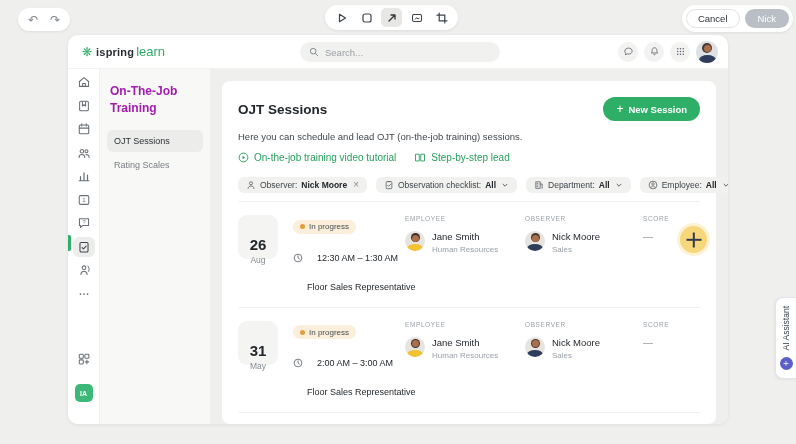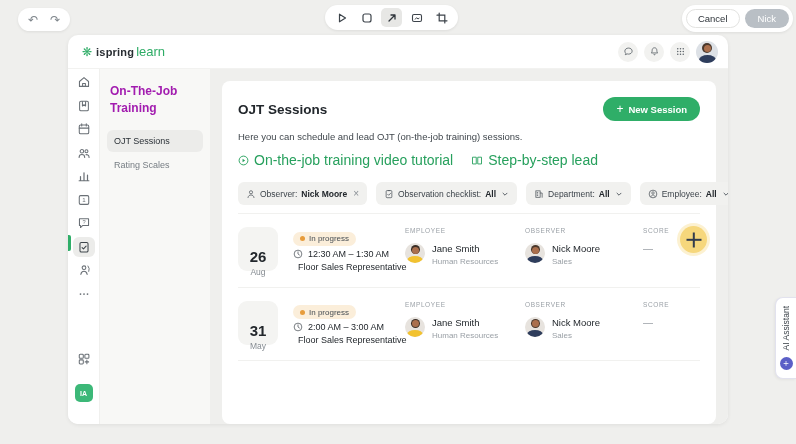--- a/index.html
+++ b/index.html
@@ -98,25 +98,25 @@
   .card { background:#fff; border-radius:8px; height:100%; padding:16px 16px 0; }
   .card-head { display:flex; align-items:center; justify-content:space-between; }
   .card-title { font-size:13.5px; font-weight:700; color:#22272c; }
   .btn-new {
     background:#2fae68; color:#fff; border:none; border-radius:13px; height:24px;
     padding:0 13px; font-size:9.5px; font-weight:700; display:flex; align-items:center; gap:5px;
   }
   .btn-new .plus { font-size:12px; font-weight:400; line-height:1; }
   .desc { font-size:9.5px; color:#40474d; margin-top:10px; }
   .links { display:flex; gap:18px; margin-top:10px; }
-  .glink { display:flex; align-items:center; gap:5px; font-size:14px; color:#27a05d; }
+  .glink { display:flex; align-items:center; gap:5px; font-size:10px; color:#27a05d; }
 
   .filters { display:flex; gap:9px; margin-top:14px; }
   .fpill {
-    background:#f1f1ef; border-radius:6px; height:23px; padding:0 8px;
+    background:#f1f1ef; border-radius:6px; height:16px; padding:0 8px;
     display:flex; align-items:center; gap:4px; font-size:8.5px; color:#3c434a; white-space:nowrap;
   }
   .fpill b { font-weight:700; color:#22272c; }
   .fx { color:#8a9096; font-size:10px; margin-left:2px; line-height:1; }
   .chev { margin-left:1px; }
 
   
   .slist { margin-top:8px; border-top:1px solid #f1f1ef; }
   .srow { display:flex; align-items:flex-start; padding:13px 0 15px; border-bottom:1px solid #f1f1ef; }
   .date-card {
@@ -125,21 +125,21 @@
   }
   .date-day { font-size:15px; font-weight:700; color:#22272c; line-height:1;margin-top:28px; }
   .date-month { font-size:8.5px; color:#858b91; margin-top:3px; }
   .sinfo { width:112px; flex:0 0 112px; margin-left:15px; }
   .badge {
     display:inline-flex; align-items:center; gap:4px; background:#fbeeda;
     border-radius:9px; padding:2.5px 7px;
   }
   .badge .dot { width:5px; height:5px; border-radius:50%; background:#e79c3c; }
   .badge .btxt { font-size:8px; color:#454c52; }
-  .irow { display:flex; align-items:center; gap:5px; margin-top:3px; font-size:9px; color:#23282d; white-space:nowrap; }
+  .irow { display:flex; align-items:center; gap:14px; margin-top:19px; font-size:9px; color:#23282d; white-space:nowrap; }
   .pcol { width:120px; flex:0 0 120px; }
   .pcol.obs { width:118px; flex:0 0 118px; }
   .colhdr { font-size:6.5px; letter-spacing:.6px; color:#9ba1a7; margin-bottom:9px; }
   .person { display:flex; gap:7px; align-items:flex-start; }
   .pname { font-size:9.5px; color:#23282d; }
   .psub { font-size:8px; color:#9aa0a6; margin-top:3px; }
   .score-col { flex:1; }
   .score-val { font-size:10px; color:#9aa0a6; margin-top:9px; }
 
   
@@ -206,20 +206,27 @@
   <button class="btn-save">Nick</button>
 </div>
 
 <div class="app">
 
   <div class="app-header">
     <div class="logo">
       <span class="flower">❋</span>
       <span class="w1">ispring</span>
       <span class="w2">learn</span>
+    </div>
+    <div class="search">
+      <svg width="10" height="10" viewBox="0 0 12 12">
+          <circle cx="5" cy="5" r="3.4" fill="none" stroke="#868c92" stroke-width="1.2"></circle>
+          <path d="M7.6 7.6 L10.4 10.4" stroke="#868c92" stroke-width="1.2" stroke-linecap="round"></path>
+        </svg>
+      <span>Search...</span>
     </div>
     <div class="hdr-icons">
       <div class="hicon">
         <svg width="11" height="11" viewBox="0 0 16 16">
             <path d="M8 3 c3 0 5.3 1.9 5.3 4.4 S11 11.8 8 11.8 c-.7 0-1.3-.1-1.9-.3 L3.3 12.7 4.1 10.6 C3.1 9.8 2.7 8.7 2.7 7.4 2.7 4.9 5 3 8 3 Z" fill="none" stroke="#5a6167" stroke-width="1.2" stroke-linejoin="round"></path>
           </svg>
       </div>
       <div class="hicon">
         <svg width="11" height="11" viewBox="0 0 16 16">
             <path d="M8 2.6 c2.2 0 3.4 1.6 3.4 3.7 0 2.5 .8 3.3 1.3 3.8 H3.3 c.5-.5 1.3-1.3 1.3-3.8 C4.6 4.2 5.8 2.6 8 2.6 Z" fill="none" stroke="#5a6167" stroke-width="1.2" stroke-linejoin="round"></path>

